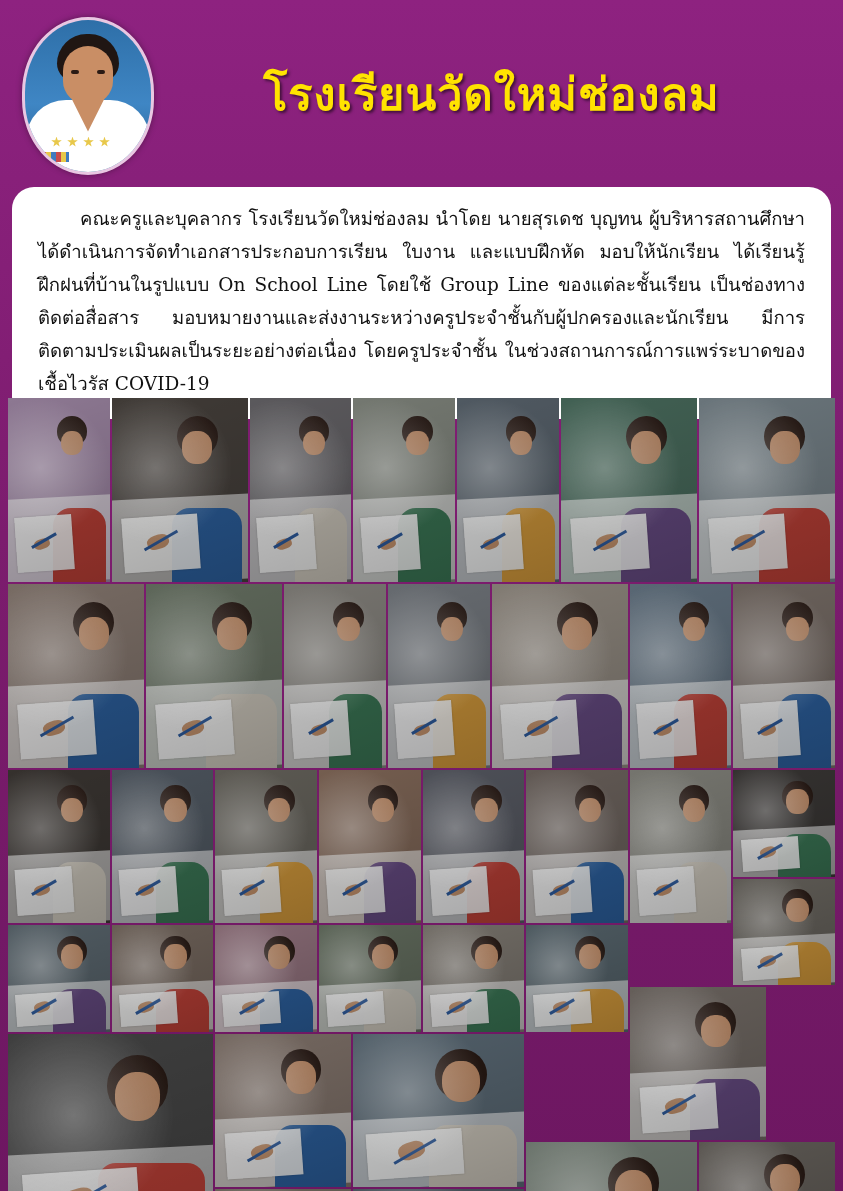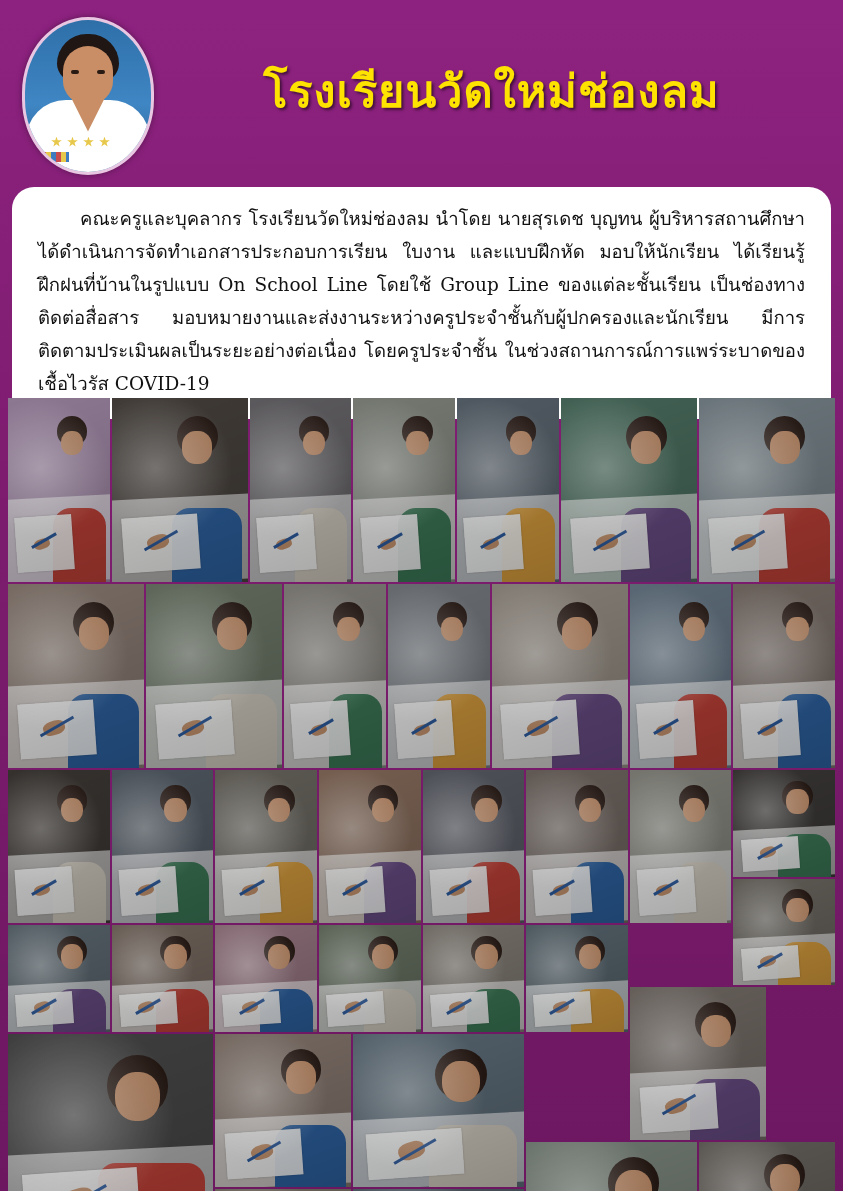--- a/index.html
+++ b/index.html
@@ -113,21 +113,21 @@
   .title-main {
     font-family: "DejaVu Sans", sans-serif;
     font-size: 43px;
     line-height: 1.08;
     font-weight: 700;
     color: #ffffff;
     text-shadow: 2px 2px 3px rgba(0,0,0,.5);
     letter-spacing: .5px;
   }
   .title-school {
-    font-family: Liberation Mono, monospace;
+    font-family: Liberation Serif, serif;
     font-size: 45px;
     line-height: 1.18;
     font-weight: 700;
     color: #ffe300;
     text-shadow: 2px 2px 3px rgba(0,0,0,.55);
     letter-spacing: 1px;
   }
   .title-sub {
     font-family: "DejaVu Sans", sans-serif;
     font-size: 20px;

